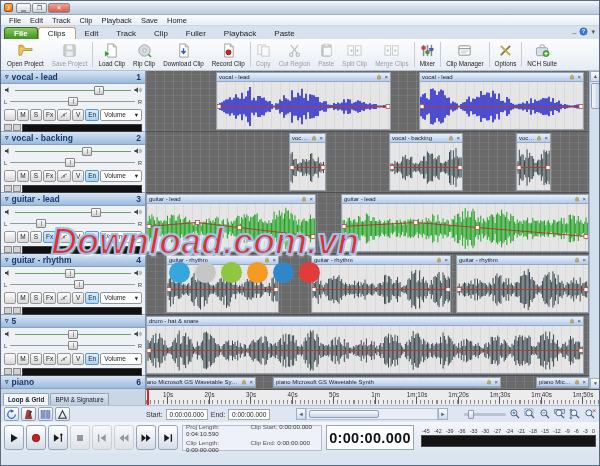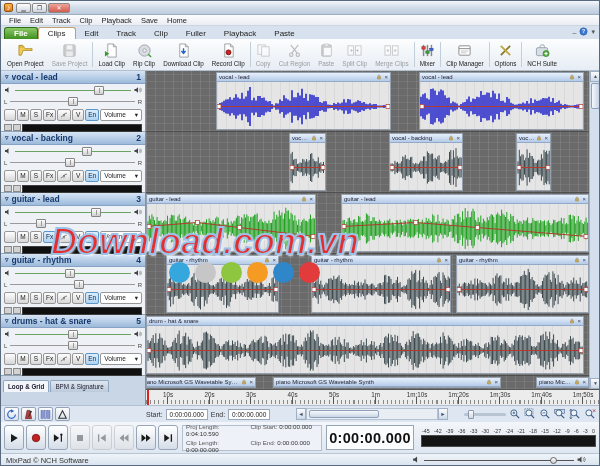--- a/index.html
+++ b/index.html
@@ -531,21 +531,20 @@
             <div class="meterrow">
               <span class="msq"></span>
               <span class="msq"></span>
               <span class="mbar"></span>
             </div>
           </div>
         </div>
         <div class="trackcard">
           <div class="tracktitle">
             <span class="chev">▿</span>
-            <span class="tname">drums - hat &amp; snare</span>
             <span class="tnum">5</span>
           </div>
           <div class="trackbody">
             <div class="srow">
               <span><svg viewBox="0 0 16 16" xmlns="http://www.w3.org/2000/svg">
                   <path d="M2 6v4h3l4 3.5v-11L5 6z" fill="#444"></path>
                 </svg></span>
               <span class="sl vol">
                 <span class="line"></span>
                 <span class="handle" style="left: 50%;"></span>
@@ -579,20 +578,27 @@
               <span class="dd">
                 <span>Volume</span>
                 <span>▾</span>
               </span>
             </div>
             <div class="meterrow">
               <span class="msq"></span>
               <span class="msq"></span>
               <span class="mbar"></span>
             </div>
+          </div>
+        </div>
+        <div class="trackcard collapsed">
+          <div class="tracktitle">
+            <span class="chev">▿</span>
+            <span class="tname">piano</span>
+            <span class="tnum">6</span>
           </div>
         </div>
         <div class="bottomtabs">
           <span class="btab active">Loop &amp; Grid</span>
           <span class="btab">BPM &amp; Signature</span>
         </div>
       </div>
     <div class="timeline" id="timeline">
         <div class="lane" style="top: 0px;">
           <div class="clip" style="left: 70px; width: 175px;">
@@ -1002,28 +1008,13 @@
           <span>-12</span>
           <span>-9</span>
           <span>-6</span>
           <span>-3</span>
           <span>0</span>
         </div>
       <div class="meterbar"></div>
     </div>
   </div>
 
-  <div class="statusbar">
-    <span>MixPad  © NCH Software</span>
-    <span class="statusvol">
-      <span id="sv1"><svg viewBox="0 0 16 16" xmlns="http://www.w3.org/2000/svg">
-            <path d="M2 6v4h3l4 3.5v-11L5 6z" fill="#444"></path>
-          </svg></span>
-      <span class="svline">
-          <span class="svhandle"></span>
-        </span>
-      <span id="sv2"><svg viewBox="0 0 16 16" xmlns="http://www.w3.org/2000/svg">
-            <path d="M1 6v4h3l4 3.5v-11L4 6z" fill="#444"></path>
-            <path d="M10.5 5a4 4 0 010 6M12.5 3.5a6 6 0 010 9" stroke="#444" fill="none"></path>
-          </svg></span>
-    </span>
-  </div>
 </div>
 
 </body></html>

